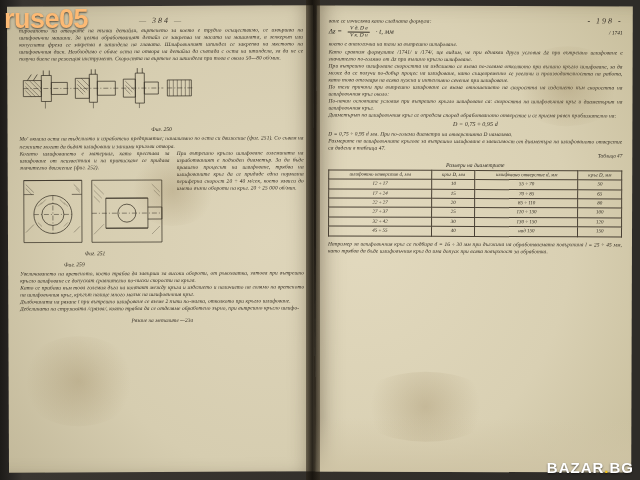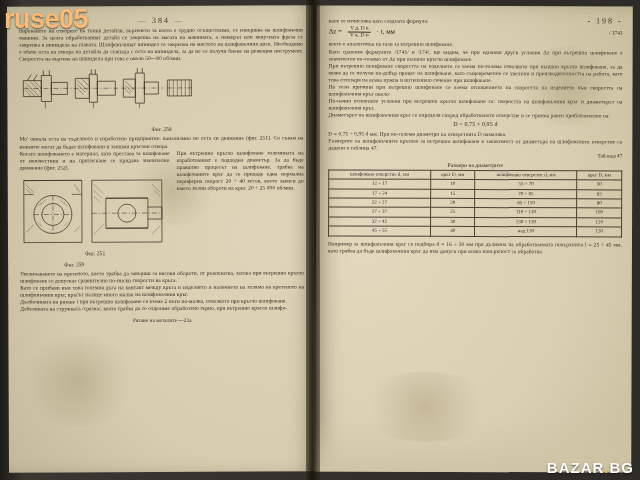--- a/index.html
+++ b/index.html
@@ -26,20 +26,21 @@
     letter-spacing:1px;
     text-shadow:0 1px 2px rgba(0,0,0,.6);
   }
   #wm-bottom .dot { color:#f5c518; }
 
   
   #book {
     position:absolute; left:0; top:0; width:570px; height:480px;
     background:
       linear-gradient(90deg,#1d1b18 0%, #2b2825 2%, #3a3631 4%, #2e2b27 100%);
+    font-style: italic;
   }
   .page {
     position:absolute; top:6px; height:466px;
     background:#d8cfb4;
     color:#2a261f;
     overflow:hidden;
   }
   #page-left {
     left:8px; width:306px;
     background:

